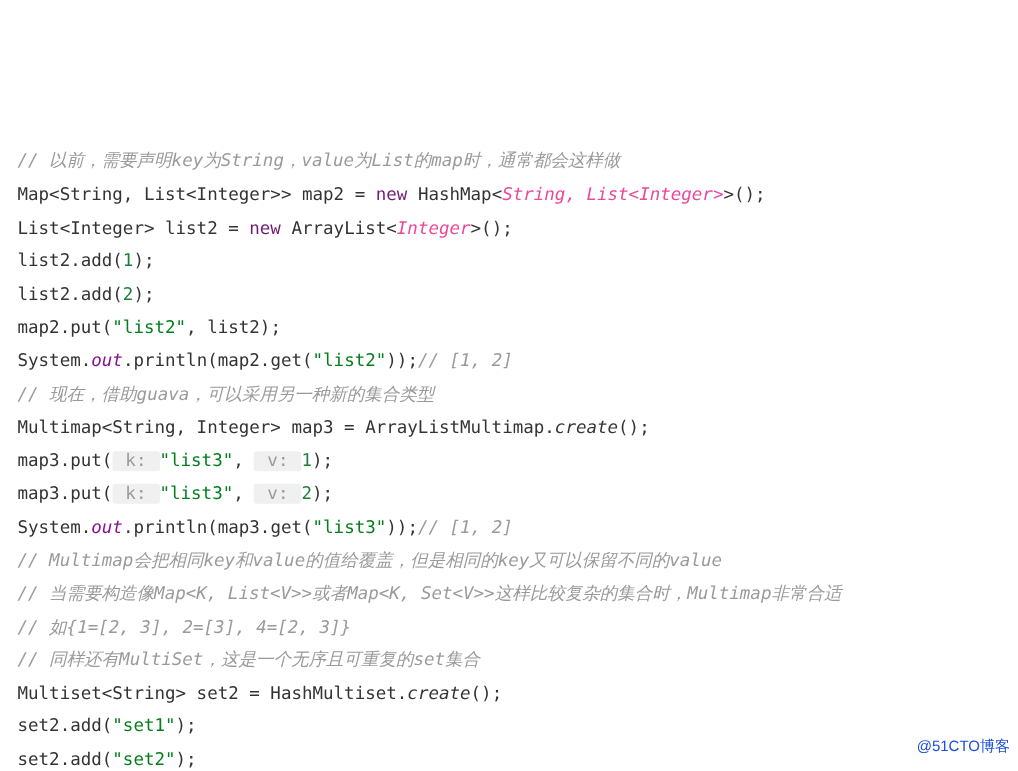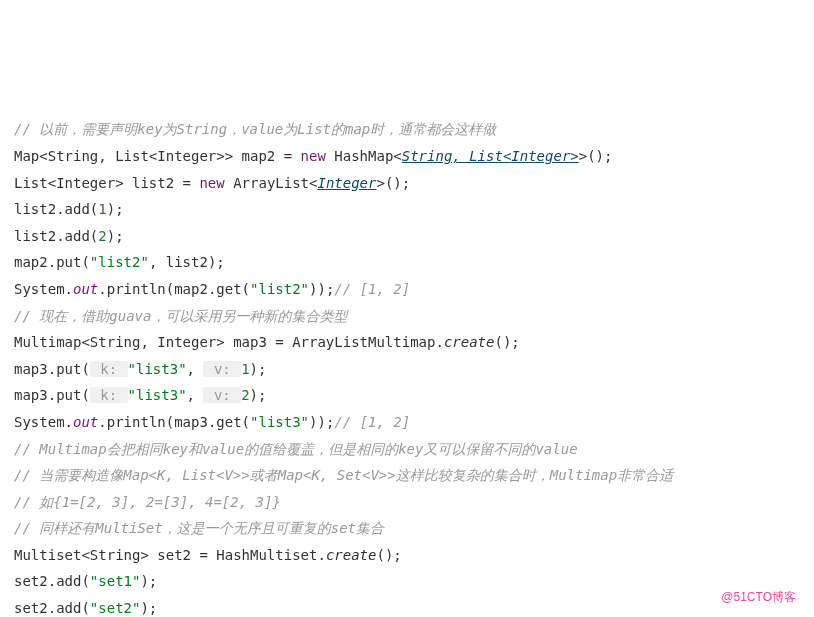--- a/index.html
+++ b/index.html
@@ -13,31 +13,31 @@
     white-space: pre;
     position: relative;
     width: 814px;
     height: 617px;
     box-sizing: border-box;
     overflow: hidden;
   }
   .line { display: block; }
   .cm { color: #9a9a9a; font-style: italic; } 
   .kw { color: #701a75; }      
-  .gni { color: #0c4a6e; font-style: italic; text-decoration: underline; }
+  .gni { color: #ec4899; font-style: italic; }
   .nm { color: #1a7f37; }     
   .st { color: #007f1a; }     
   .fd { color: #871094; font-style: italic; } 
   .mt { color: #333; font-style: italic; text-align: center; }    
   .hint { color: #9a9a9a; font-style: normal; background: #f0f0f0; padding: 0 2px; border-radius: 2px;}
   .watermark {
     position: absolute;
-    right: 18px;
+    right: 6px;
     bottom: 8px;
-    color: #ec4899;
+    color: #1d4ed8;
     font-size: 12px;
     font-family: sans-serif;
     font-style: normal;
   }
 </style>
 </head>
 <body>
 
 
 

